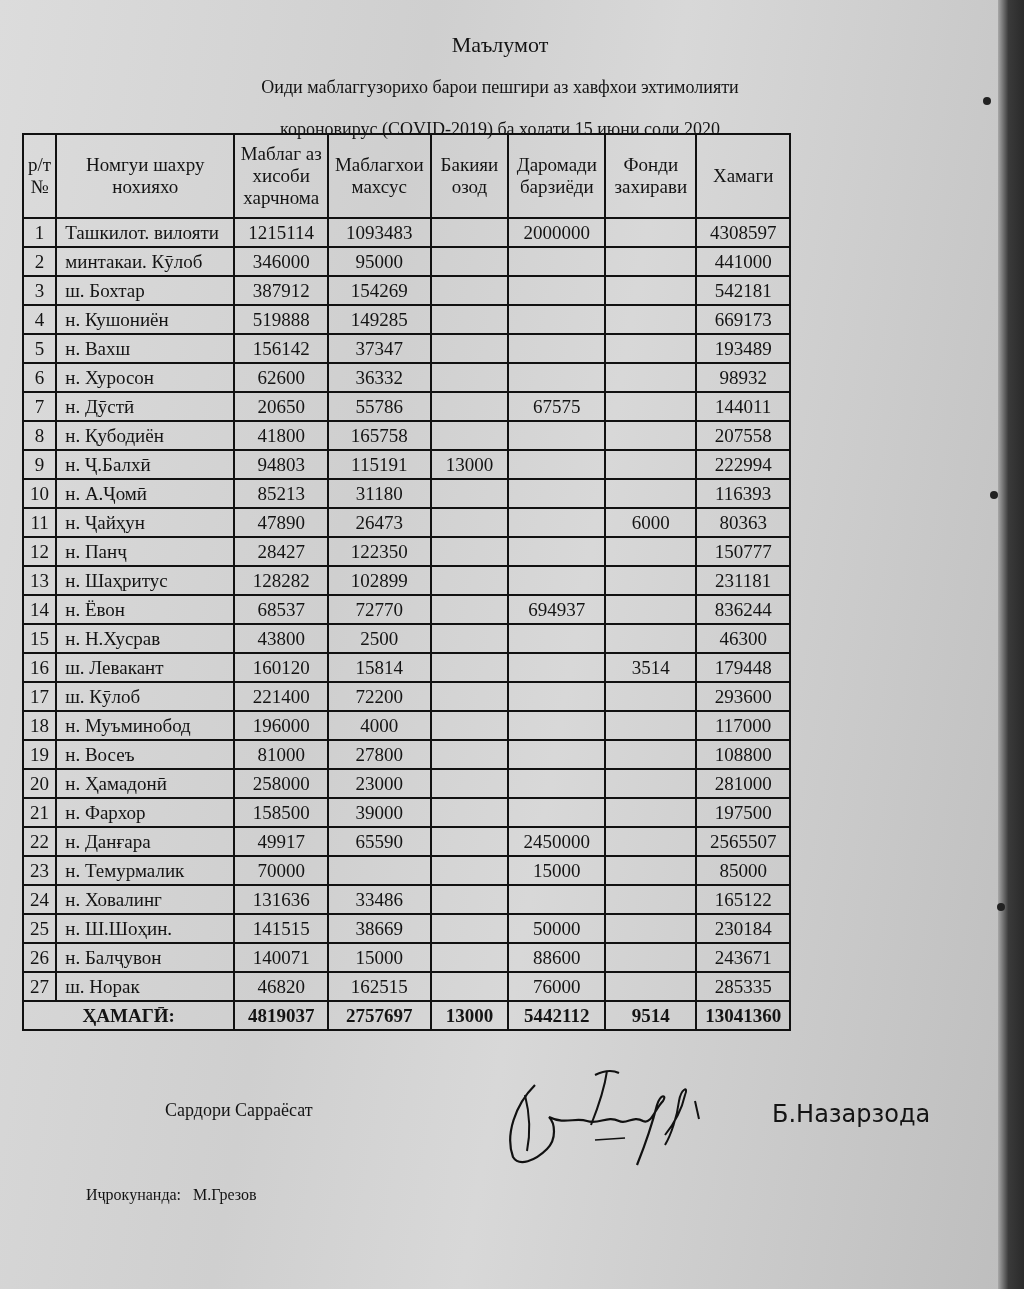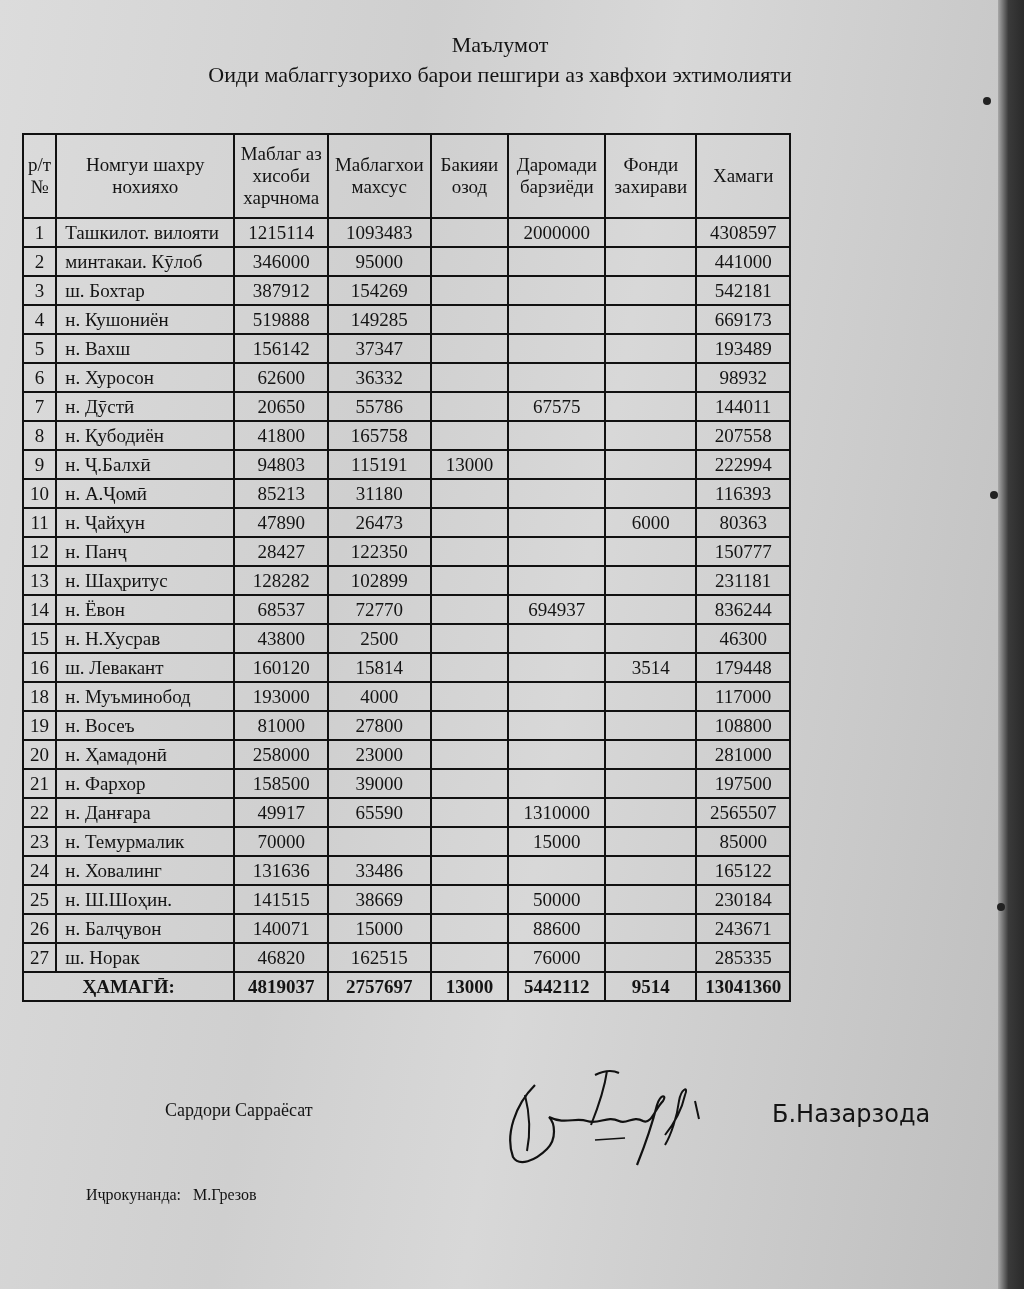--- a/index.html
+++ b/index.html
@@ -9,21 +9,21 @@
     position: relative;
     font-family: "Liberation Serif", serif;
     color: #141414;
   }
   .page-edge {
     position: absolute; top: 0; right: 0; width: 26px; height: 100%;
     background: linear-gradient(90deg, #a8a8a8 0%, #3a3a3a 40%, #2a2a2a 100%);
   }
   .title-block { position: absolute; top: 30px; left: 100px; width: 800px; text-align: center; }
   .title-main { font-size: 22px; line-height: 30px; }
-  .title-sub { font-size: 22px; line-height: 30px; margin-top: 0; }
+  .title-sub { font-size: 18px; line-height: 30px; margin-top: 12px; }
 
   table.report {
     position: absolute; top: 133px; left: 22px;
     border-collapse: collapse; width: 769px;
     font-size: 19px;
   }
   table.report th, table.report td {
     border: 2px solid #111; padding: 0 4px;
     height: 27px; line-height: 27px;
   }
@@ -49,20 +49,21 @@
 <body>
 
 <div class="page-edge"></div>
 <div class="pin" style="top:97px;left:983px"></div>
 <div class="pin" style="top:491px;left:990px"></div>
 <div class="pin" style="top:903px;left:997px"></div>
 
 <div class="title-block">
   <div class="title-main">Маълумот</div>
   <div class="title-sub">Оиди маблаггузорихо барои пешгири аз хавфхои эхтимолияти</div>
+  <div class="title-sub">короновирус (COVID-2019) ба холати 15 июни соли 2020</div>
 </div>
 
 <table class="report">
   <colgroup>
     <col class="c-idx">
       <col class="c-name">
       <col class="c-v">
       <col class="c-v2">
       <col class="c-v2">
       <col class="c-v">
@@ -236,23 +237,33 @@
         <td class="idx">16</td>
         <td class="name">ш. Левакант</td>
         <td class="num">160120</td>
         <td class="num">15814</td>
         <td class="num"></td>
         <td class="num"></td>
         <td class="num">3514</td>
         <td class="num">179448</td>
       </tr>
       <tr>
+        <td class="idx">17</td>
+        <td class="name">ш. Кӯлоб</td>
+        <td class="num">221400</td>
+        <td class="num">72200</td>
+        <td class="num"></td>
+        <td class="num"></td>
+        <td class="num"></td>
+        <td class="num">293600</td>
+      </tr>
+      <tr>
         <td class="idx">18</td>
         <td class="name">н. Муъминобод</td>
-        <td class="num">193000</td>
+        <td class="num">196000</td>
         <td class="num">4000</td>
         <td class="num"></td>
         <td class="num"></td>
         <td class="num"></td>
         <td class="num">117000</td>
       </tr>
       <tr>
         <td class="idx">19</td>
         <td class="name">н. Восеъ</td>
         <td class="num">81000</td>
@@ -281,21 +292,21 @@
         <td class="num"></td>
         <td class="num"></td>
         <td class="num">197500</td>
       </tr>
       <tr>
         <td class="idx">22</td>
         <td class="name">н. Данғара</td>
         <td class="num">49917</td>
         <td class="num">65590</td>
         <td class="num"></td>
-        <td class="num">1310000</td>
+        <td class="num">2450000</td>
         <td class="num"></td>
         <td class="num">2565507</td>
       </tr>
       <tr>
         <td class="idx">23</td>
         <td class="name">н. Темурмалик</td>
         <td class="num">70000</td>
         <td class="num"></td>
         <td class="num"></td>
         <td class="num">15000</td>

